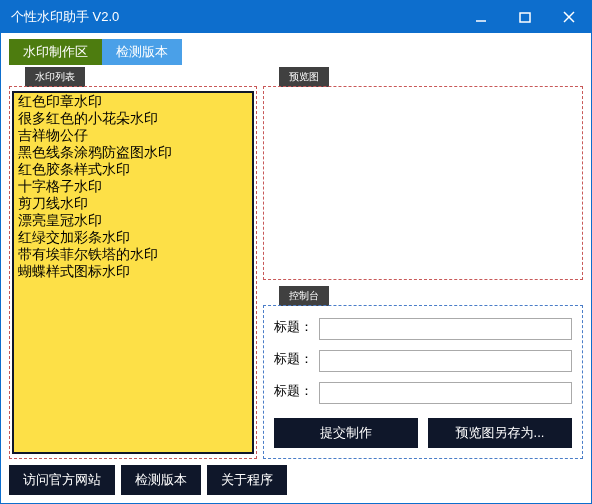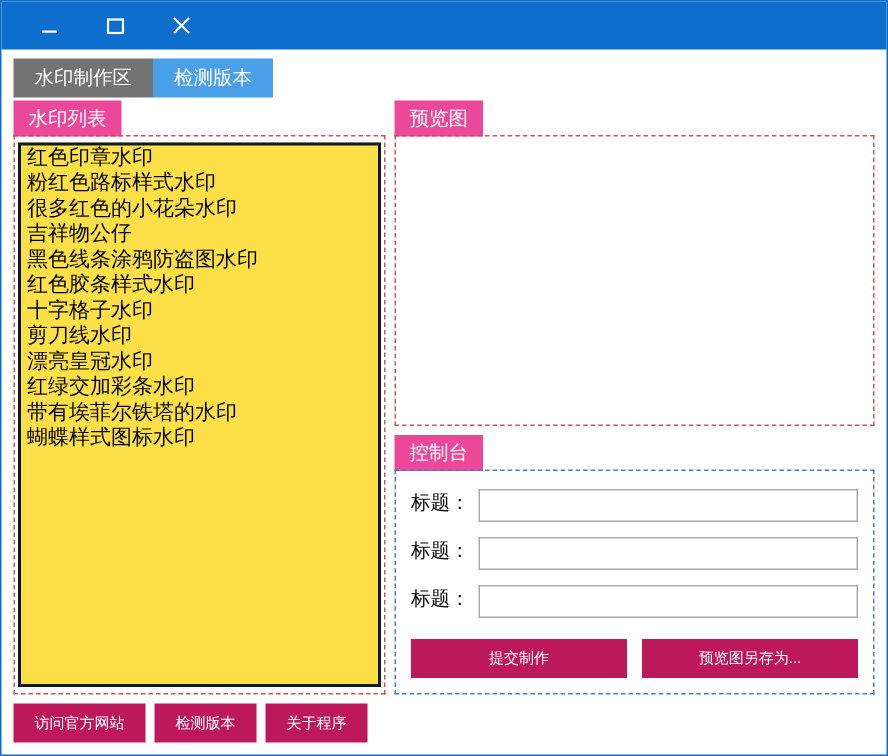--- a/index.html
+++ b/index.html
@@ -5,48 +5,49 @@
 * { margin: 0; padding: 0; box-sizing: border-box; }
 body { font-family: "Microsoft YaHei", SimSun, sans-serif; font-size: 13px; background: #fff; }
 .window { width: 592px; height: 504px; border: 1px solid #0d6ecd; display: flex; flex-direction: column; }
 .titlebar { background: #0d6ecd; height: 32px; display: flex; align-items: center; color: #fff; padding-left: 10px; }
 .titlebar-text { flex: 1; font-size: 13px; }
 .titlebar-btns { display: flex; }
 .tb-btn { width: 44px; height: 32px; display: flex; align-items: center; justify-content: center; color: #fff; cursor: pointer; }
 .tb-btn svg { width: 12px; height: 12px; stroke: #fff; stroke-width: 1.5; fill: none; }
 .tabs { display: flex; padding: 6px 8px 0 8px; }
 .tab { padding: 4px 14px; font-size: 13px; cursor: pointer; }
-.tab.active { background: #737373; color: #fff; }
+.tab.active { background: #4d7c0f; color: #fff; }
 .tab.inactive { background: #4aa0e8; color: #fff; }
 .content { flex: 1; display: flex; padding: 2px 8px 6px 8px; gap: 6px; }
 .left-panel { width: 248px; display: flex; flex-direction: column; }
 .right-panel { flex: 1; display: flex; flex-direction: column; gap: 6px; }
-.panel-header { background: #ec4899; color: #fff; padding: 3px 10px; font-size: 13px; display: inline-block; align-self: flex-start; }
+.panel-header { background: #404040; color: #fff; padding: 3px 10px; font-size: 10px; display: inline-block; align-self: flex-start; margin-left: 16px; }
 .dashed-box { border: 1px dashed #c85858; padding: 2px 2px 4px 2px; flex: 1; display: flex; flex-direction: column; margin-top: -1px; }
 .dashed-box.blue { border-color: #4a7dc8; }
 .listbox { background: #fde047; border: 2px solid #0f172a; flex: 1; overflow-y: auto; margin-top: 2px; }
 .list-item { padding: 0 4px; line-height: 17px; font-size: 14px; font-family: SimSun, serif; cursor: pointer; white-space: nowrap; }
 .preview-area { flex: 1; background: #fff; min-height: 180px; }
 .control-panel { display: flex; flex-direction: column; gap: 10px; padding: 10px 8px 6px 8px; }
 .form-row { display: flex; gap: 6px; }
 .form-label { font-size: 13px; }
 .form-input { flex: 1; height: 22px; border: 1px solid #aaa; padding: 0 4px; font-size: 12px; }
 .btn-row { display: flex; gap: 10px; margin-top: 4px; }
-.btn { flex: 1; background: #be185d; color: #fff; border: none; padding: 6px 0; font-size: 10px; cursor: pointer; text-align: center; }
+.btn { flex: 1; background: #0f172a; color: #fff; border: none; padding: 6px 0; font-size: 13px; cursor: pointer; text-align: center; }
 .footer { display: flex; justify-content: flex-start; gap: 6px; padding: 0 8px 8px 8px; }
 .footer .btn { flex: 0 0 auto; padding: 6px 14px; }
 .left-wrap { display: flex; flex-direction: column; flex: 1; }
 .right-section { display: flex; flex-direction: column; }
 .right-section.grow { flex: 1.3; font-family: Liberation Mono, monospace; }
 </style>
 </head>
 <body>
 
 <div class="window">
   <div class="titlebar">
+    <span class="titlebar-text">个性水印助手 V2.0</span>
     <div class="titlebar-btns">
       <div class="tb-btn">
           <svg viewBox="0 0 12 12">
             <line x1="1" y1="10" x2="11" y2="10"></line>
           </svg>
         </div>
       <div class="tb-btn">
           <svg viewBox="0 0 12 12">
             <rect x="1" y="2" width="10" height="9"></rect>
           </svg>
@@ -65,21 +66,20 @@
     <div class="tab inactive">检测版本</div>
   </div>
 
   <div class="content">
     <div class="left-panel">
       <div class="left-wrap">
         <span class="panel-header">水印列表</span>
         <div class="dashed-box">
           <div class="listbox" id="wm-list">
               <div class="list-item">红色印章水印</div>
-              <div class="list-item">粉红色路标样式水印</div>
               <div class="list-item">很多红色的小花朵水印</div>
               <div class="list-item">吉祥物公仔</div>
               <div class="list-item">黑色线条涂鸦防盗图水印</div>
               <div class="list-item">红色胶条样式水印</div>
               <div class="list-item">十字格子水印</div>
               <div class="list-item">剪刀线水印</div>
               <div class="list-item">漂亮皇冠水印</div>
               <div class="list-item">红绿交加彩条水印</div>
               <div class="list-item">带有埃菲尔铁塔的水印</div>
               <div class="list-item">蝴蝶样式图标水印</div>

